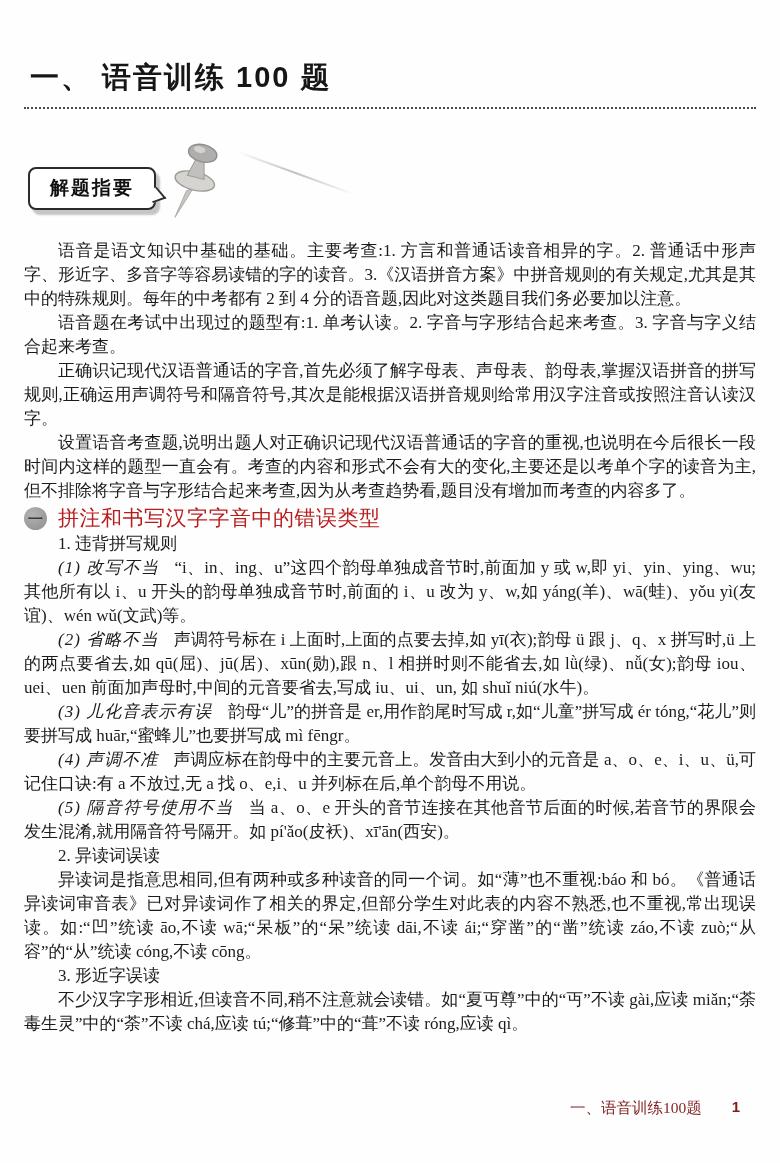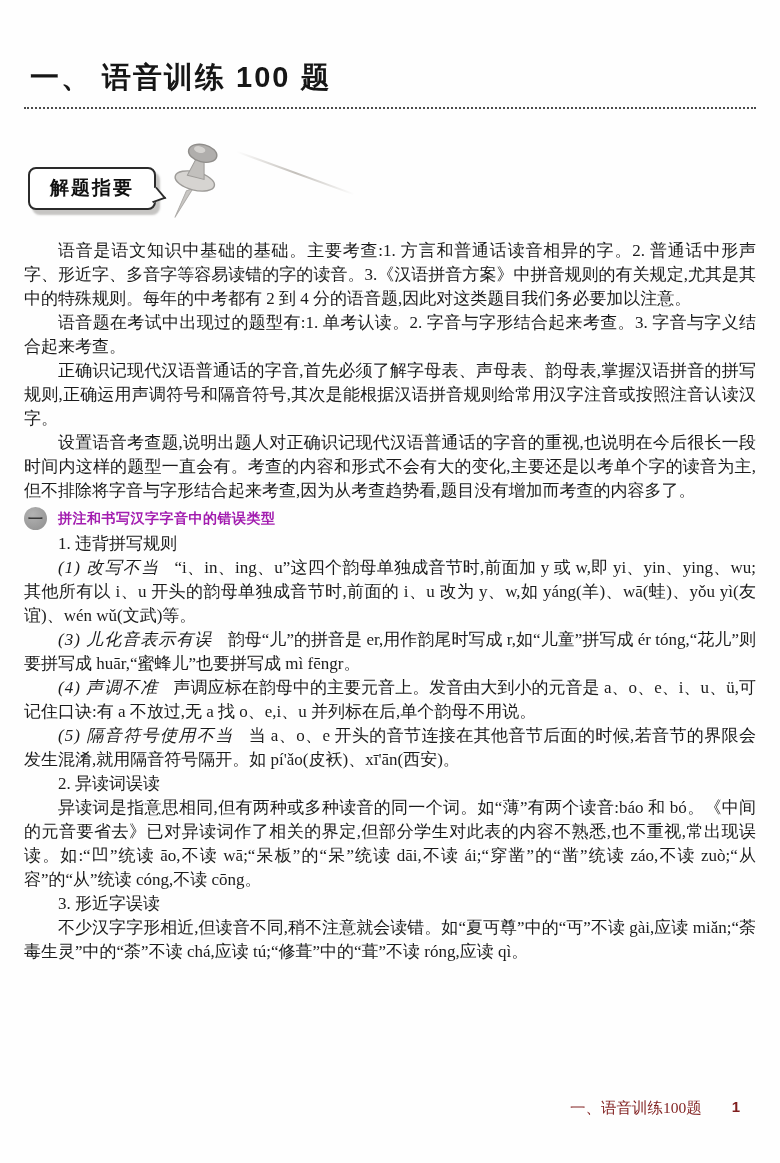--- a/index.html
+++ b/index.html
@@ -74,21 +74,21 @@
   }
   .section-marker{
     flex:0 0 auto;
     width:23px; height:23px; border-radius:50%;
     background:radial-gradient(circle at 38% 32%, #b3b3b3, #8d8d8d);
     color:#3a3a3a;
     font-weight:700; font-size:15px;
     display:flex; align-items:center; justify-content:center;
     line-height:1;
   }
-  .section-title{ font-weight:700; font-size:14px; color:#a21caf; letter-spacing:.5px; }
+  .section-title{ font-weight:400; font-size:21px; color:#b91c1c; letter-spacing:.5px; }
 
   .sub-title{ text-indent:2em; }
   .kai{ font-style:italic; letter-spacing:1px; margin-right:.9em;margin-top:44px; }
 
   
   .footer{
     position:absolute; top:1098px; right:40px;
     font-size:15.5px; color:#7f1d1d;
     display:flex; align-items:flex-start;
   }
@@ -129,26 +129,27 @@
     <p class="para">设置语音考查题,说明出题人对正确识记现代汉语普通话的字音的重视,也说明在今后很长一段时间内这样的题型一直会有。考查的内容和形式不会有大的变化,主要还是以考单个字的读音为主,但不排除将字音与字形结合起来考查,因为从考查趋势看,题目没有增加而考查的内容多了。</p>
 
     <div class="section-head">
       <span class="section-marker">一</span>
       <span class="section-title">拼注和书写汉字字音中的错误类型</span>
     </div>
 
     <p class="sub-title">1. 违背拼写规则</p>
 
     <p class="para"><span class="kai">(1) 改写不当</span><span>“i、in、ing、u”这四个韵母单独成音节时,前面加 y 或 w,即 yi、yin、ying、wu;其他所有以 i、u 开头的韵母单独成音节时,前面的 i、u 改为 y、w,如 yáng(羊)、wā(蛙)、yǒu yì(友谊)、wén wǔ(文武)等。</span></p>
+    <p class="para"><span class="kai">(2) 省略不当</span><span>声调符号标在 i 上面时,上面的点要去掉,如 yī(衣);韵母 ü 跟 j、q、x 拼写时,ü 上的两点要省去,如 qū(屈)、jū(居)、xūn(勋),跟 n、l 相拼时则不能省去,如 lǜ(绿)、nǚ(女);韵母 iou、uei、uen 前面加声母时,中间的元音要省去,写成 iu、ui、un, 如 shuǐ niú(水牛)。</span></p>
     <p class="para"><span class="kai">(3) 儿化音表示有误</span><span>韵母“儿”的拼音是 er,用作韵尾时写成 r,如“儿童”拼写成 ér tóng,“花儿”则要拼写成 huār,“蜜蜂儿”也要拼写成 mì fēngr。</span></p>
     <p class="para"><span class="kai">(4) 声调不准</span><span>声调应标在韵母中的主要元音上。发音由大到小的元音是 a、o、e、i、u、ü,可记住口诀:有 a 不放过,无 a 找 o、e,i、u 并列标在后,单个韵母不用说。</span></p>
     <p class="para"><span class="kai">(5) 隔音符号使用不当</span><span>当 a、o、e 开头的音节连接在其他音节后面的时候,若音节的界限会发生混淆,就用隔音符号隔开。如 pí'ǎo(皮袄)、xī'ān(西安)。</span></p>
 
     <p class="sub-title">2. 异读词误读</p>
-    <p class="para">异读词是指意思相同,但有两种或多种读音的同一个词。如“薄”有两个读音:báo 和 bó。《中间的元音要省去》已对异读词作了相关的界定,但部分学生对此表的内容不熟悉,也不重视,常出现误读。如:“凹”统读 āo,不读 wā;“呆板”的“呆”统读 dāi,不读 ái;“穿凿”的“凿”统读 záo,不读 zuò;“从容”的“从”统读 cóng,不读 cōng。</p>
+    <p class="para">异读词是指意思相同,但有两种或多种读音的同一个词。如“薄”也不重视:báo 和 bó。《普通话异读词审音表》已对异读词作了相关的界定,但部分学生对此表的内容不熟悉,也不重视,常出现误读。如:“凹”统读 āo,不读 wā;“呆板”的“呆”统读 dāi,不读 ái;“穿凿”的“凿”统读 záo,不读 zuò;“从容”的“从”统读 cóng,不读 cōng。</p>
 
     <p class="sub-title">3. 形近字误读</p>
     <p class="para">不少汉字字形相近,但读音不同,稍不注意就会读错。如“夏丏尊”中的“丏”不读 gài,应读 miǎn;“荼毒生灵”中的“荼”不读 chá,应读 tú;“修葺”中的“葺”不读 róng,应读 qì。</p>
   </div>
 
 </div>
 
 <div class="footer">
   <span>一、语音训练100题</span>
   <span class="page-num">1</span>

